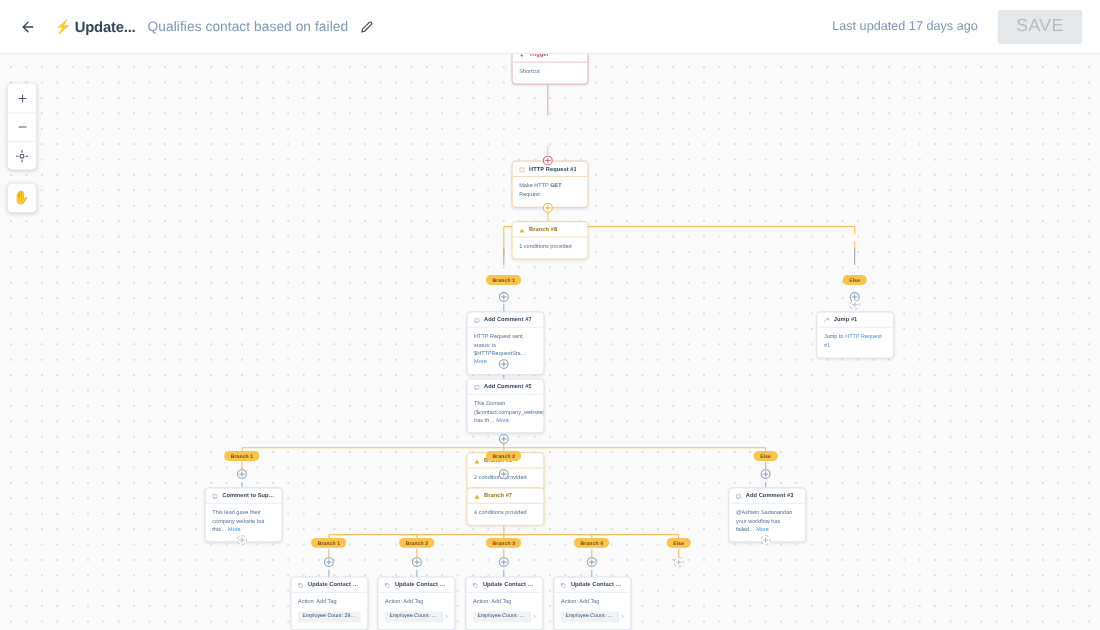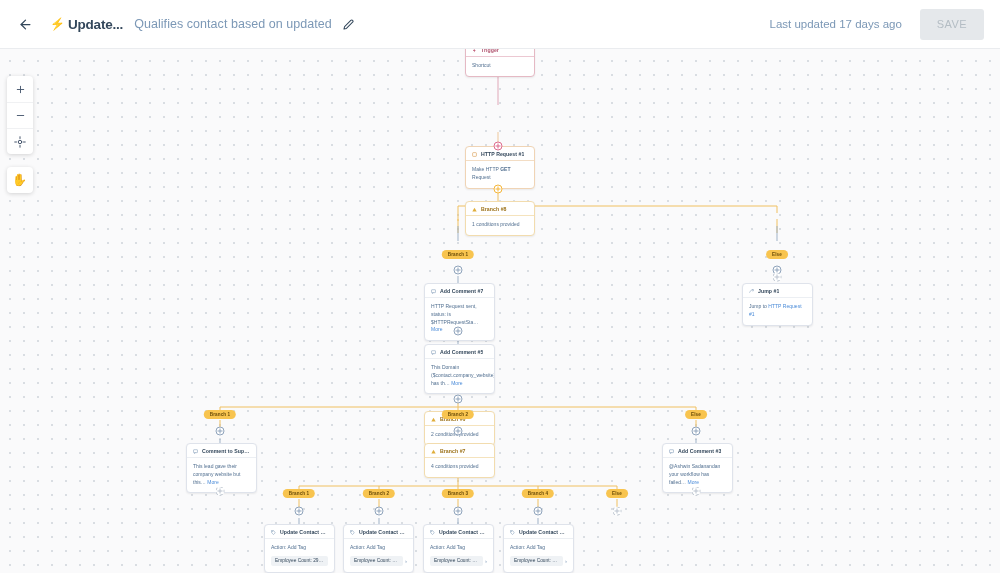--- a/index.html
+++ b/index.html
@@ -27,21 +27,21 @@
   .bolt { color: #f5c518; font-size: 12px; margin-left: 10px; margin-right: 3px; line-height: 1; }
   .app-name { font-size: 13.5px; font-weight: bold; color: #33475b; letter-spacing: -0.2px; }
   .wf-title { font-size: 12.5px; color: #7c98b6; margin-left: 11px; letter-spacing: 0.05px; }
   .pencil { margin-left: 11px; cursor: pointer; display:flex; align-items:center; }
   .header-right { margin-left: auto; display: flex; align-items: center; margin-right: 16px; }
   .last-updated { font-size: 11.5px; color: #7c98b6; margin-right: 18px; }
   .btn-save {
     background: #e5e8eb; color: #b4bdc4;
     border: none; border-radius: 3px;
     height: 31px; padding: 0 17px;
-    font-size: 11px; font-family: inherit;
+    font-size: 16px; font-family: inherit;
     letter-spacing: 0.4px; cursor: default;
   }
   .btn-publish {
     background: #21a55d; color: #fff;
     border: none; border-radius: 3px;
     height: 31px; padding: 0 18px; margin-left: 10px;
     font-size: 12px; font-family: inherit;
     letter-spacing: 0.4px; cursor: pointer; font-weight: 500;
   }
 
@@ -173,21 +173,21 @@
 
 <div class="header">
   <div class="back-btn">
     <svg width="15" height="15" viewBox="0 0 24 24" fill="none" stroke="#33475b" stroke-width="2" stroke-linecap="round" stroke-linejoin="round">
       <line x1="19" y1="12" x2="5" y2="12"></line>
         <polyline points="12 19 5 12 12 5"></polyline>
     </svg>
   </div>
   <span class="bolt">⚡</span>
   <span class="app-name">Update...</span>
-  <span class="wf-title">Qualifies contact based on updated</span>
+  <span class="wf-title">Qualifies contact based on failed</span>
   <span class="pencil">
     <svg width="11" height="11" viewBox="0 0 24 24" fill="none" stroke="#33475b" stroke-width="2.2" stroke-linecap="round" stroke-linejoin="round">
       <path d="M17 3a2.8 2.8 0 1 1 4 4L7.5 20.5 2 22l1.5-5.5L17 3z"></path>
     </svg>
   </span>
   <div class="header-right">
     <span class="last-updated">Last updated 17 days ago</span>
     <button class="btn-save">SAVE</button>
   </div>
 </div>

